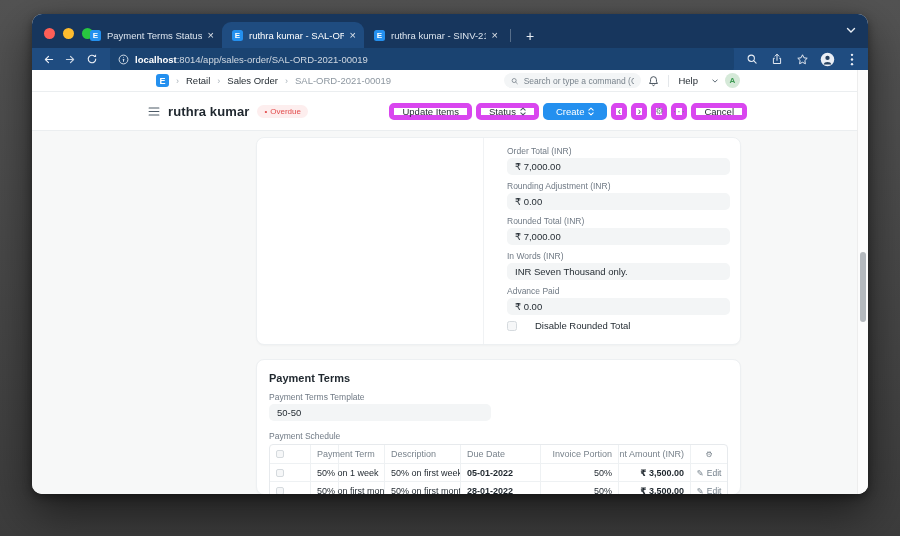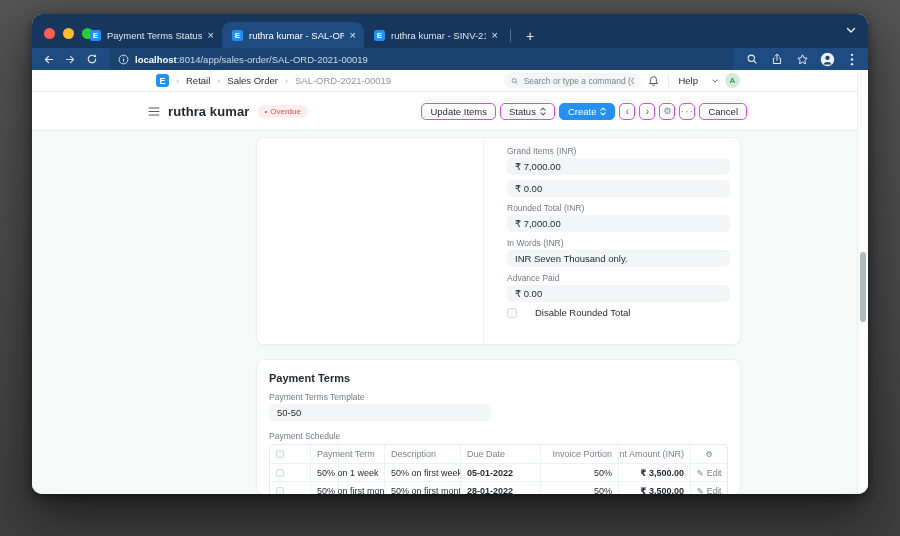--- a/index.html
+++ b/index.html
@@ -45,21 +45,21 @@
   .gsearch input::placeholder { color:#79838c; }
   .navdiv { width:1px; height:12px; background:#e4e7ea; margin:0 2px; }
   .help { font-size:9.5px; color:#1f272e; display:flex; align-items:center; gap:14px; }
   .avatar { width:15px; height:15px; border-radius:50%; background:#d5e9d8; color:#3d9b53; font-size:8px; font-weight:bold; display:flex; align-items:center; justify-content:center; }
 
   .page-head { height:39px; background:#fff; border-bottom:1px solid #ebeef0; display:flex; align-items:center; padding:0 121px 0 116px; }
   .title-grp { display:flex; align-items:center; gap:8px; }
   .page-title { font-size:13px; font-weight:bold; color:#1f272e; letter-spacing:.1px; }
   .badge { display:flex; align-items:center; gap:3px; background:#fdeeee; color:#e24c4c; font-size:8px; padding:2px 7px; border-radius:7px; }
   .head-actions { margin-left:auto; display:flex; align-items:center; gap:4px; }
-  .btn { height:17px; display:flex; align-items:center; gap:4px; padding:0 8px; background:#fff; border:1px solid #d946ef; border-radius:5px;
+  .btn { height:17px; display:flex; align-items:center; gap:4px; padding:0 8px; background:#fff; border:5px solid #d946ef; border-radius:5px;
          font-size:9.5px; color:#1f272e; white-space:nowrap;text-align:right; }
   .btn.icon { padding:0; width:16px; justify-content:center; color:#4c5a67; font-size:10px; }
   .btn.primary { background:#2490ef; border-color:#2490ef; color:#fff; }
   .u-ic { font-family:"DejaVu Sans",sans-serif; }
 
   
   .page-body { position:absolute; left:0; right:0; top:62px; bottom:0; }
   .card { position:absolute; left:224px; width:485px; background:#fff; border:1px solid #edf0f2; border-radius:8px; box-shadow:0 1px 2px rgba(16,24,40,.03); }
   .card-totals { top:5px; height:208px; }
   .col-divider { position:absolute; left:226px; top:0; bottom:0; width:1px; background:#f0f2f4; }
@@ -266,24 +266,25 @@
           <button class="btn">Cancel</button>
         </div>
       </div>
 
       <div class="page-body">
 
         <div class="card card-totals">
           <div class="col-divider"></div>
           <div class="fields-col">
             <div class="fld">
-              <div class="fld-label">Grand Items (INR)</div>
+              <div class="fld-label">Order Total (INR)</div>
               <div class="fld-value">₹ 7,000.00</div>
             </div>
             <div class="fld">
+              <div class="fld-label">Rounding Adjustment (INR)</div>
               <div class="fld-value">₹ 0.00</div>
             </div>
             <div class="fld">
               <div class="fld-label">Rounded Total (INR)</div>
               <div class="fld-value">₹ 7,000.00</div>
             </div>
             <div class="fld">
               <div class="fld-label">In Words (INR)</div>
               <div class="fld-value">INR Seven Thousand only.</div>
             </div>

